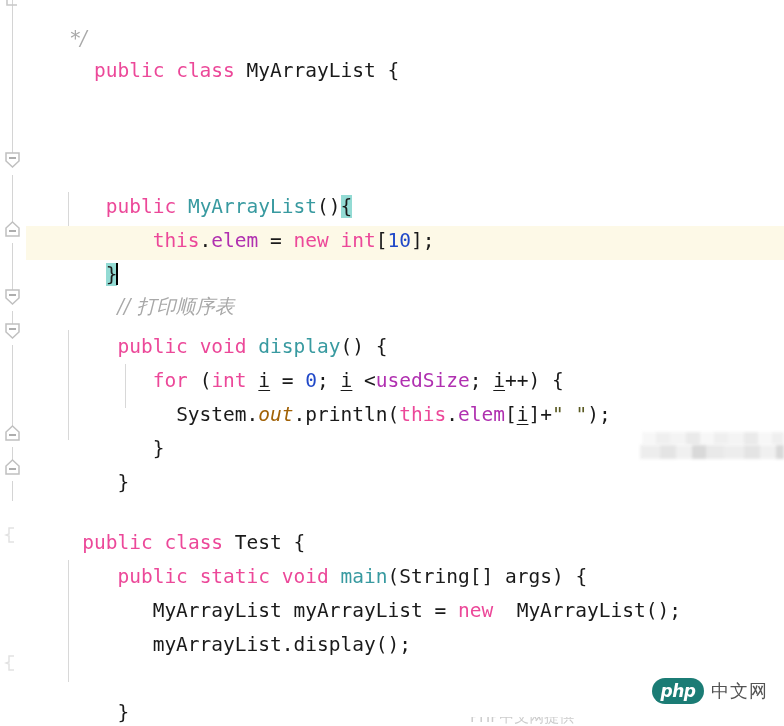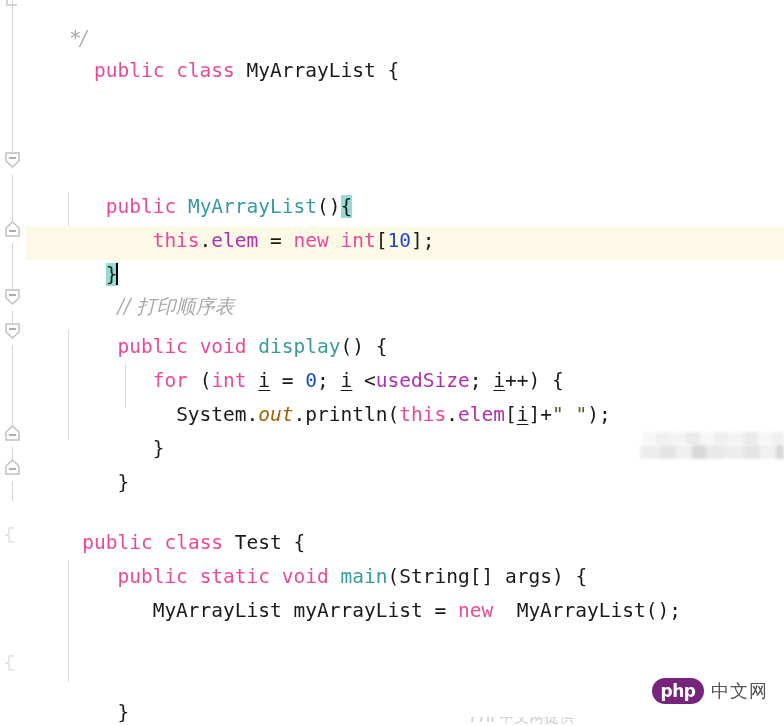--- a/index.html
+++ b/index.html
@@ -140,24 +140,25 @@
     display: flex;
     align-items: center;
     gap: 7px;
     z-index: 8;
     opacity: 0.95;
   }
   .wm-logo {
     width: 52px;
     height: 26px;
     border-radius: 13px;
-    background: #701a75;
+    background: #0f766e;
     color: #ffffff;
     font-family: "DejaVu Sans", "Liberation Sans", sans-serif;
     font-size: 17px;
+    font-style: italic;
     font-weight: bold;
     line-height: 26px;
     text-align: center;
     letter-spacing: -0.5px;
   }
   .wm-text {
     color: #4a4a4a;
     font-family: "DejaVu Sans", "Liberation Sans", sans-serif;
     font-size: 18px;
     letter-spacing: 1px;
@@ -316,20 +317,23 @@
     </div>
 
     <div class="code-line" style="top:526px;">
       <span class="code-text">    <span class="kw">public</span> <span class="kw">static</span> <span class="kw">void</span> <span class="mth">main</span><span class="punct">(</span><span class="typ">String</span><span class="punct">[]</span> <span class="typ">args</span><span class="punct">)</span> <span class="punct">{</span></span>
     </div>
 
     <div class="code-line" style="top:560px;">
       <span class="code-text">       <span class="typ">MyArrayList</span> <span class="typ">myArrayList</span> <span class="punct">=</span> <span class="kw">new</span>  <span class="typ">MyArrayList</span><span class="punct">();</span></span>
     </div>
 
+    <div class="code-line" style="top:594px;">
+      <span class="code-text">       <span class="typ">myArrayList</span><span class="punct">.</span><span class="typ">display</span><span class="punct">();</span></span>
+    </div>
 
     <div class="code-line" style="top:662px;">
       <span class="code-text">    <span class="punct">}</span></span>
     </div>
 
     <div class="code-line" style="top:696px;">
       
     </div>
 
   </div>

